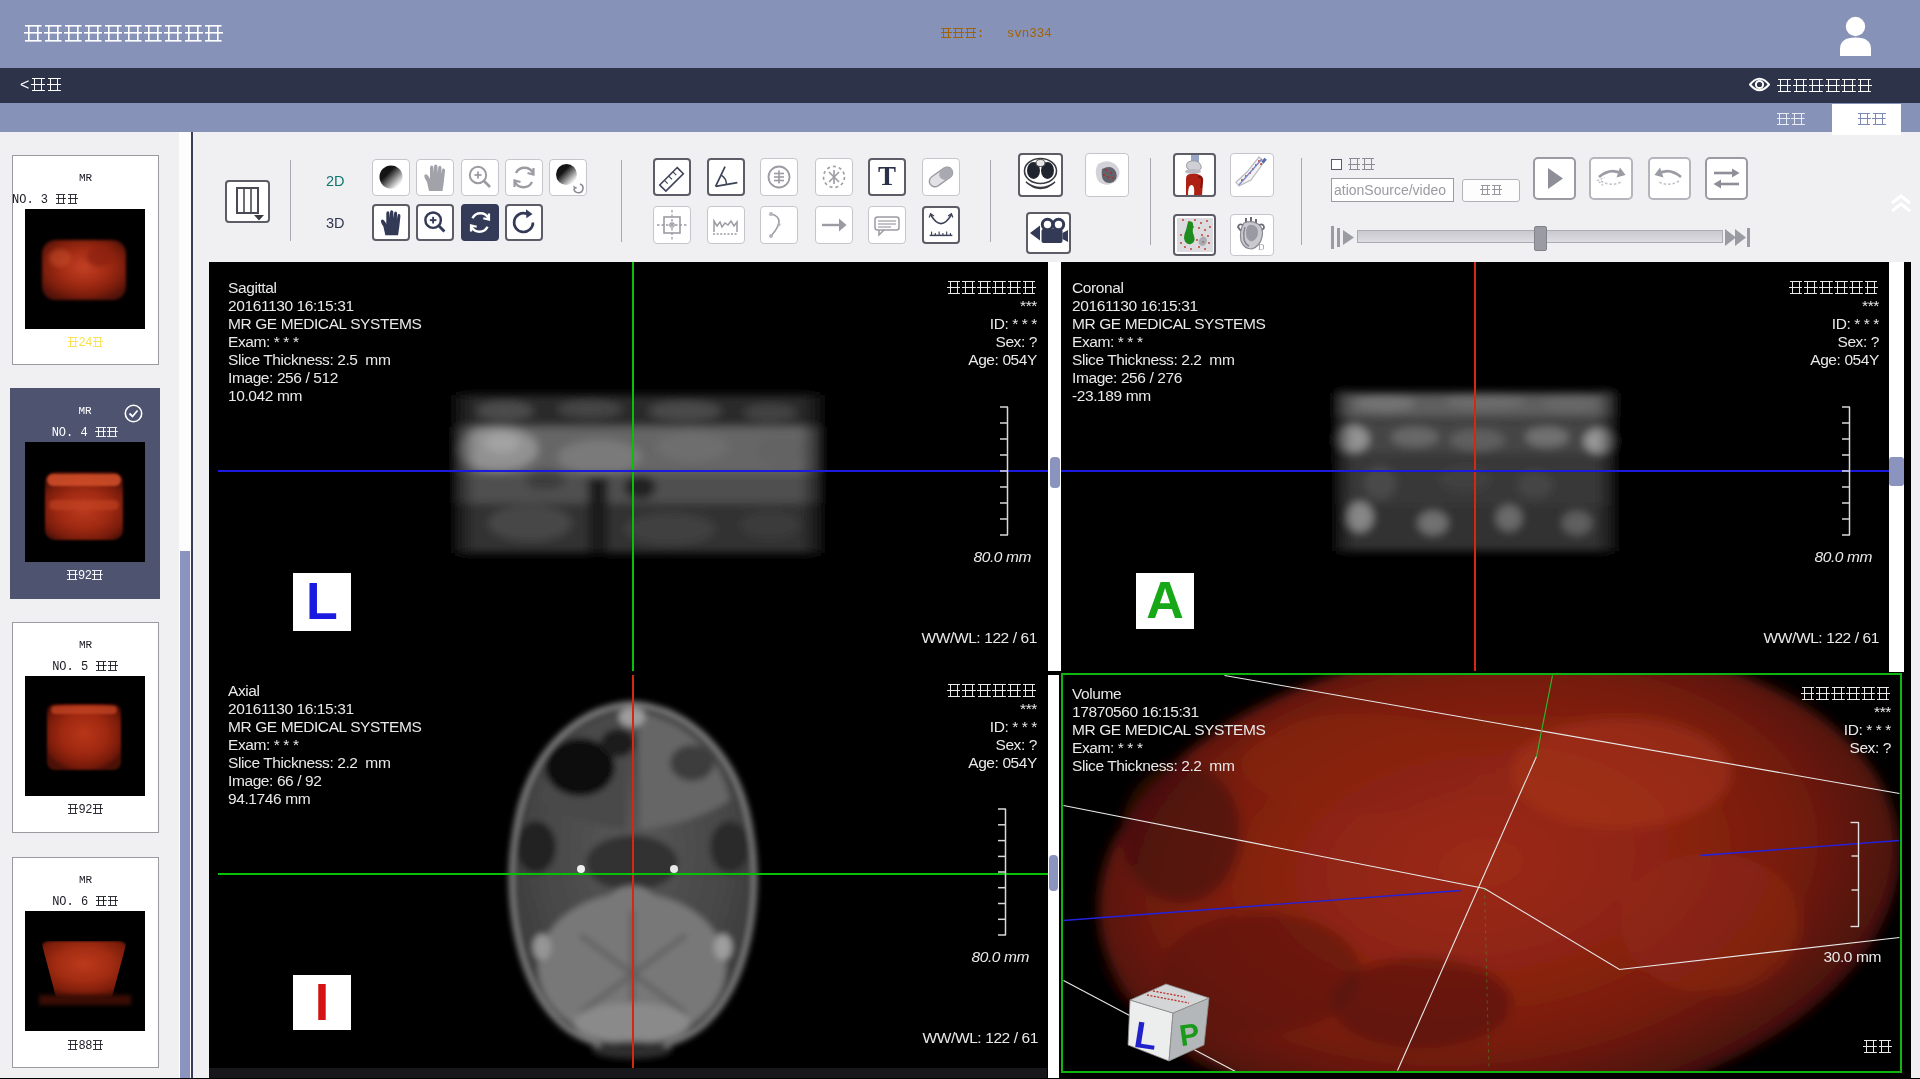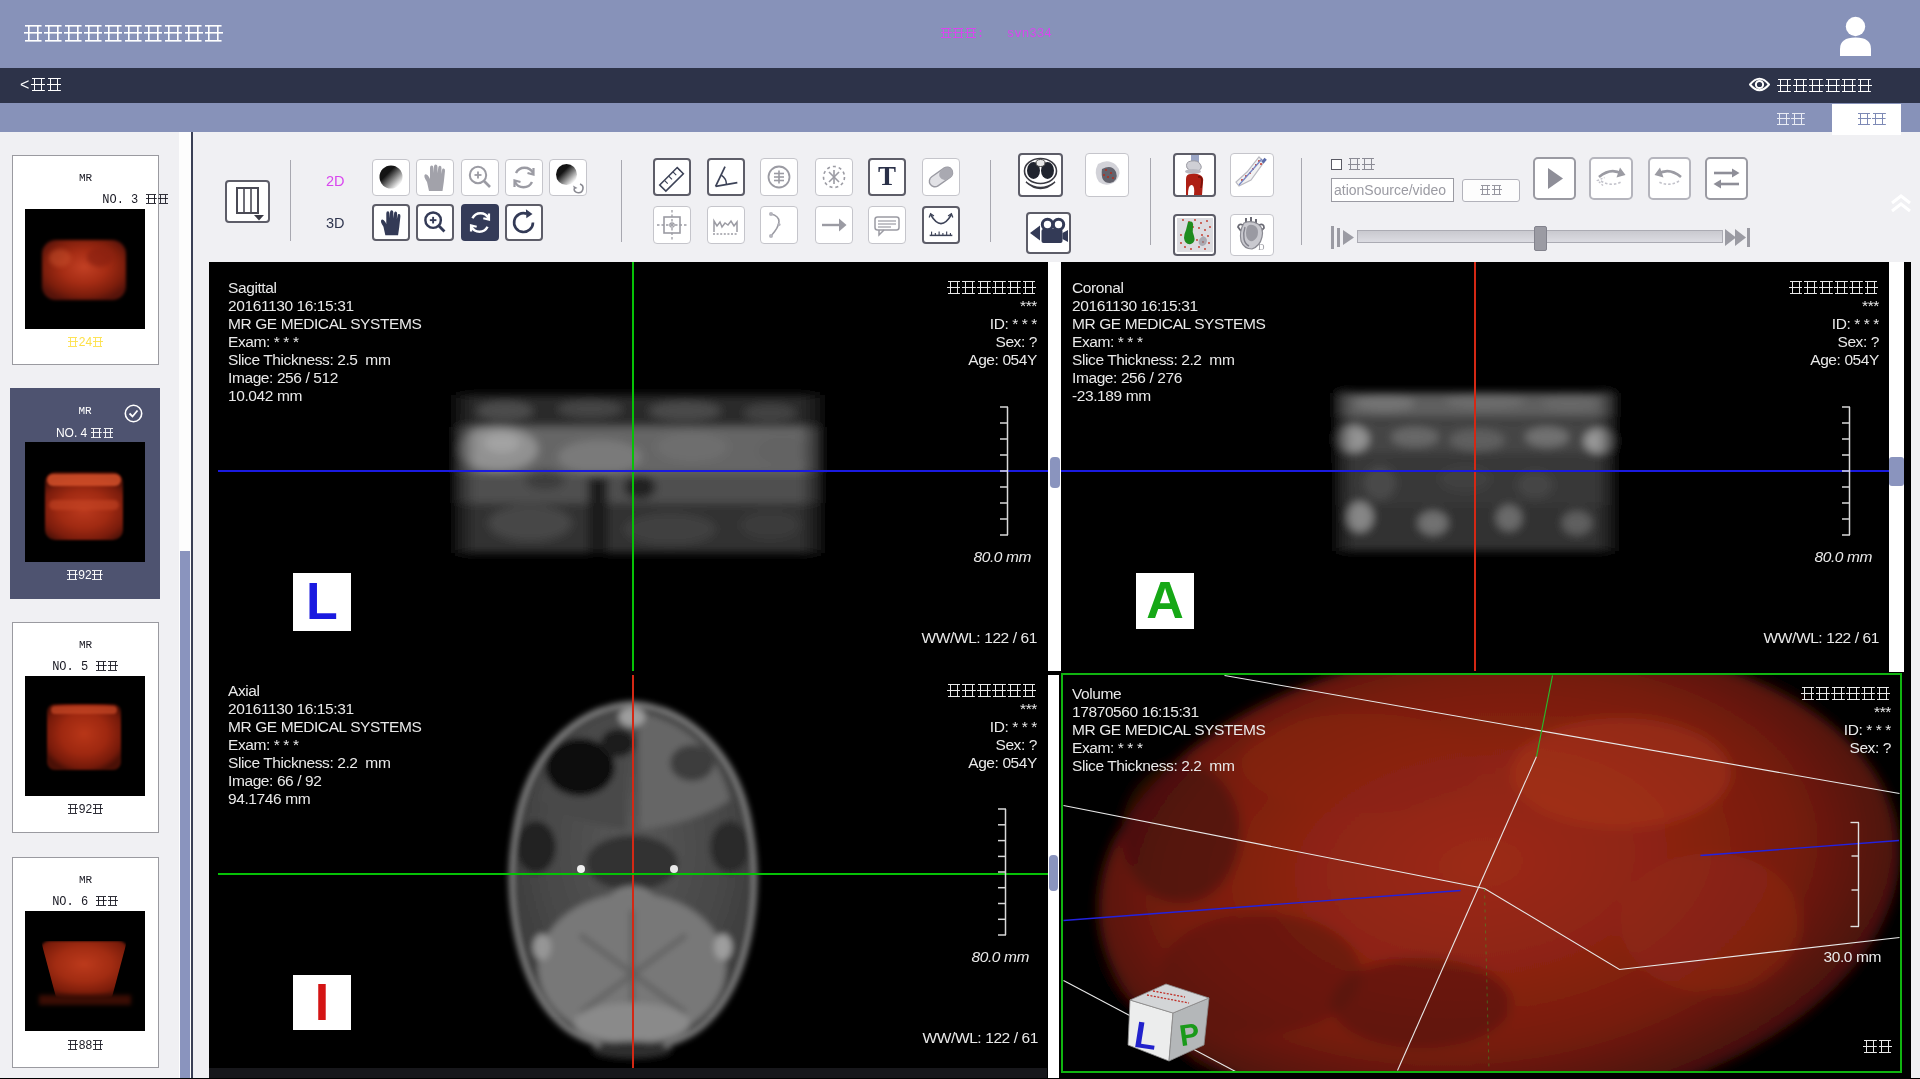--- a/index.html
+++ b/index.html
@@ -15,21 +15,21 @@
 .rt{text-align:right}
 .sep{position:absolute;width:1px;background:#a8a8b0}
 </style></head><body>
 
 <div class="ab" style="left:0;top:0;width:1920px;height:68px;background:#8792b9"></div>
 <div class="ab" style="left:0;top:68px;width:1920px;height:35px;background:#2d3349"></div>
 <div class="ab" style="left:0;top:103px;width:1920px;height:29px;background:#8792b9"></div>
 <div class="ab" style="left:0;top:132px;width:1920px;height:130px;background:#f0f0f3"></div>
 
 <div class="ab" style="left:23px;top:21px;font-size:20.5px;color:#fff;letter-spacing:-.3px"><i class="cj"></i><i class="cj"></i><i class="cj"></i><i class="cj"></i><i class="cj"></i><i class="cj"></i><i class="cj"></i><i class="cj"></i><i class="cj"></i><i class="cj"></i></div>
-<div class="ab" style="left:940px;top:27px;font-size:12.5px;color:#d946ef;font-family:'Liberation Mono',monospace"><i class="cj"></i><i class="cj"></i><i class="cj"></i>:&nbsp;&nbsp;&nbsp;svn334</div>
+<div class="ab" style="left:940px;top:27px;font-size:12.5px;color:#a16207;font-family:'Liberation Mono',monospace"><i class="cj"></i><i class="cj"></i><i class="cj"></i>:&nbsp;&nbsp;&nbsp;svn334</div>
 
 <svg class="ab" style="left:1839px;top:16px" width="33" height="41" viewBox="0 0 33 41">
     <circle cx="16.5" cy="10.5" r="9.7" fill="#fff"></circle>
     <path d="M1 40 L1 33 Q1 21.5 16.5 21.5 Q32 21.5 32 33 L32 40 Z" fill="#fff"></path>
   </svg>
 
 <div class="ab" style="left:20px;top:76px;font-size:16px;color:#fff">&lt;<i class="cj" style="margin-left:2px"></i><i class="cj"></i></div>
 <svg class="ab" style="left:1749px;top:76px" width="21" height="17" viewBox="0 0 21 17">
     <path d="M1 8.5 Q10.5 -2.8 20 8.5 Q10.5 19.8 1 8.5 Z" fill="none" stroke="#fff" stroke-width="2"></path>
     <circle cx="10.5" cy="8.5" r="3.6" fill="none" stroke="#fff" stroke-width="2"></circle>
@@ -41,21 +41,21 @@
 <div class="ab" style="left:1857px;top:110px;font-size:15px;color:#7d89b5"><i class="cj"></i><i class="cj"></i></div>
 
 <div class="tb" style="left:225px;top:180px;width:45px;height:43px">
 <svg width="41" height="39" viewBox="0 0 41 39">
       <rect x="10" y="6" width="21" height="25" fill="none" stroke="#4a4a55" stroke-width="2"></rect>
       <line x1="17" y1="6" x2="17" y2="31" stroke="#4a4a55" stroke-width="1.6"></line>
       <line x1="24" y1="6" x2="24" y2="31" stroke="#4a4a55" stroke-width="1.6"></line>
       <path d="M27 33 L37 33 L32 38.5 Z" fill="#3a3a45"></path>
     </svg></div>
 <div class="sep" style="left:290px;top:160px;height:81px"></div>
-<div class="ab" style="left:326px;top:173px;font-size:14.5px;color:#d946ef">2D</div>
+<div class="ab" style="left:326px;top:173px;font-size:14.5px;color:#0f766e">2D</div>
 <div class="ab" style="left:326px;top:215px;font-size:14.5px;color:#30364f">3D</div>
 
 <div class="tb dis" style="left:372px;top:159px;width:38px;height:37px"><svg width="36" height="35" viewBox="0 0 36 35">
       <defs>
         <linearGradient id="sph" x1="0" y1="0" x2="1" y2="1">
           <stop offset="0.35" stop-color="#141414"></stop>
           <stop offset="0.85" stop-color="#fbfbfb"></stop>
         </linearGradient>
       </defs>
       <circle cx="18" cy="17" r="11.5" fill="url(#sph)"></circle>
@@ -319,35 +319,35 @@
     <path d="M2 17 L11 10 L20 17" fill="none" stroke="#fff" stroke-width="3"></path>
   </svg>
 
 <div class="ab" style="left:0;top:132px;width:193px;height:947px;background:#f0f0f3"></div>
 <div class="ab" style="left:178.7px;top:132px;width:12.6px;height:947px;background:#fdfdfd"></div>
 <div class="ab" style="left:180px;top:551px;width:10px;height:528px;background:#8a94be"></div>
 <div class="ab" style="left:191.3px;top:132px;width:1.5px;height:947px;background:#3a3f55"></div>
 
 <div class="ab" style="left:12px;top:155px;width:147px;height:210px;background:#fff;border:1px solid #9a9aa0"></div>
 <div class="ab" style="left:12px;top:172px;width:147px;text-align:center;font-size:11px;color:#1a1a24;font-family:'Liberation Mono',monospace">MR</div>
-<div class="ab" style="left:12px;top:193px;width:157px;text-align:right;font-size:12px;color:#1a1a24;font-family:'Liberation Mono',monospace">NO. 3 <i class="cj"></i><i class="cj"></i></div>
+<div class="ab" style="left:12px;top:193px;width:157px;text-align:left;font-size:12px;color:#1a1a24;font-family:'Liberation Mono',monospace">NO. 3 <i class="cj"></i><i class="cj"></i></div>
 <div class="ab" style="left:25px;top:209px;width:120px;height:120px;background:#000;overflow:hidden">
     <div style="position:absolute;left:17px;top:31px;width:84px;height:60px;border-radius:14px;background:radial-gradient(60% 60% at 50% 45%,#c24024 0%,#a52c14 45%,#7e1e0c 78%,#55130a 100%);filter:blur(1.5px)"></div>
     <div style="position:absolute;left:24px;top:40px;width:22px;height:18px;border-radius:50%;background:#c8502c;opacity:.5;filter:blur(2px)"></div>
     <div style="position:absolute;left:62px;top:38px;width:26px;height:20px;border-radius:50%;background:#8a2010;opacity:.7;filter:blur(2px)"></div>
   </div>
 <div class="ab" style="left:12px;top:335px;width:147px;text-align:center;font-size:12px;color:#fde047"><i class="cj"></i>24<i class="cj"></i></div>
 
 <div class="ab" style="left:10px;top:388px;width:150px;height:211px;background:#4e5370"></div>
 <div class="ab" style="left:10px;top:405px;width:150px;text-align:center;font-size:11px;color:#fff;font-family:'Liberation Mono',monospace">MR</div>
 <svg class="ab" style="left:124px;top:404px" width="19" height="19" viewBox="0 0 19 19">
     <circle cx="9.5" cy="9.5" r="8.2" fill="none" stroke="#fff" stroke-width="1.6"></circle>
     <path d="M5.5 9.5 L8.5 12.5 L13.5 6.5" fill="none" stroke="#fff" stroke-width="1.8"></path>
   </svg>
-<div class="ab" style="left:10px;top:426px;width:150px;text-align:center;font-size:12px;color:#fff;font-family:Liberation Sans, sans-serif">NO. 4 <i class="cj"></i><i class="cj"></i></div>
+<div class="ab" style="left:10px;top:426px;width:150px;text-align:center;font-size:12px;color:#fff;font-family:Liberation Mono, monospace">NO. 4 <i class="cj"></i><i class="cj"></i></div>
 <div class="ab" style="left:25px;top:442px;width:120px;height:120px;background:#000;overflow:hidden">
     <div style="position:absolute;left:20px;top:30px;width:78px;height:68px;border-radius:10px;background:radial-gradient(65% 55% at 50% 55%,#bc3a1e 0%,#a02a12 50%,#7a1c0c 82%,#4e1208 100%);filter:blur(1.2px)"></div>
     <div style="position:absolute;left:22px;top:32px;width:74px;height:12px;border-radius:6px;background:#d4502a;opacity:.85;filter:blur(1px)"></div>
     <div style="position:absolute;left:24px;top:58px;width:70px;height:10px;border-radius:5px;background:#c44424;opacity:.6;filter:blur(1.5px)"></div>
   </div>
 <div class="ab" style="left:10px;top:568px;width:150px;text-align:center;font-size:12px;color:#fff"><i class="cj"></i>92<i class="cj"></i></div>
 
 <div class="ab" style="left:12px;top:622px;width:147px;height:211px;background:#fff;border:1px solid #9a9aa0"></div>
 <div class="ab" style="left:12px;top:639px;width:147px;text-align:center;font-size:11px;color:#1a1a24;font-family:'Liberation Mono',monospace">MR</div>
 <div class="ab" style="left:12px;top:660px;width:147px;text-align:center;font-size:12px;color:#1a1a24;font-family:'Liberation Mono',monospace">NO. 5 <i class="cj"></i><i class="cj"></i></div>

